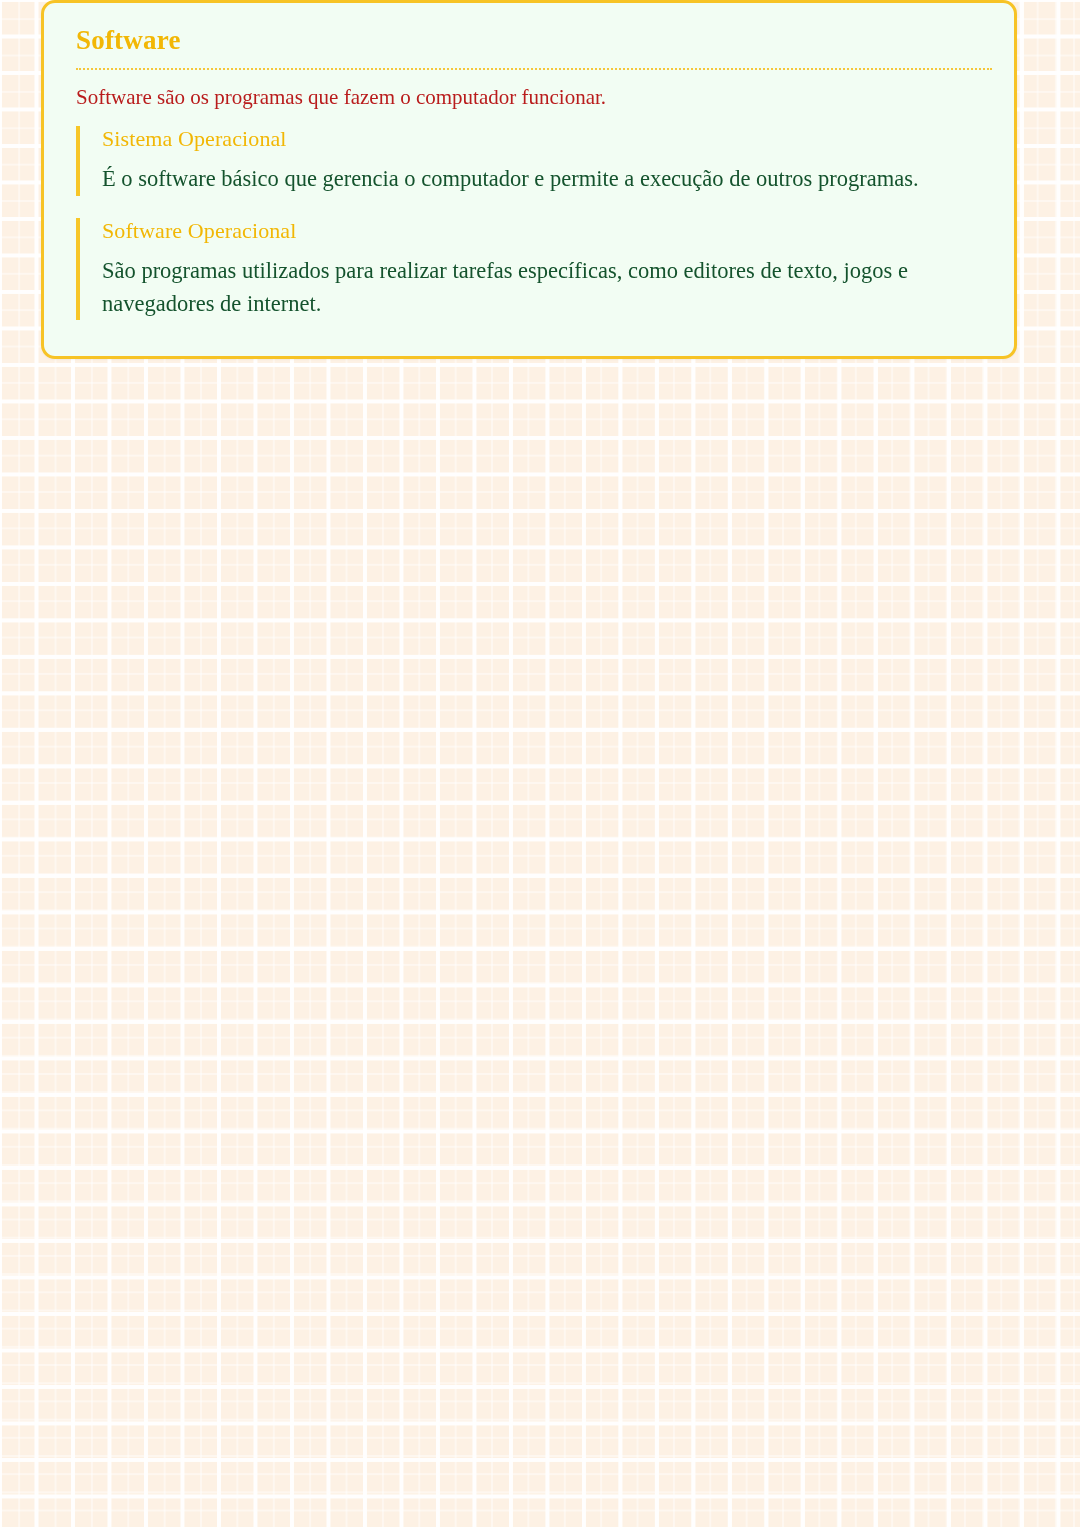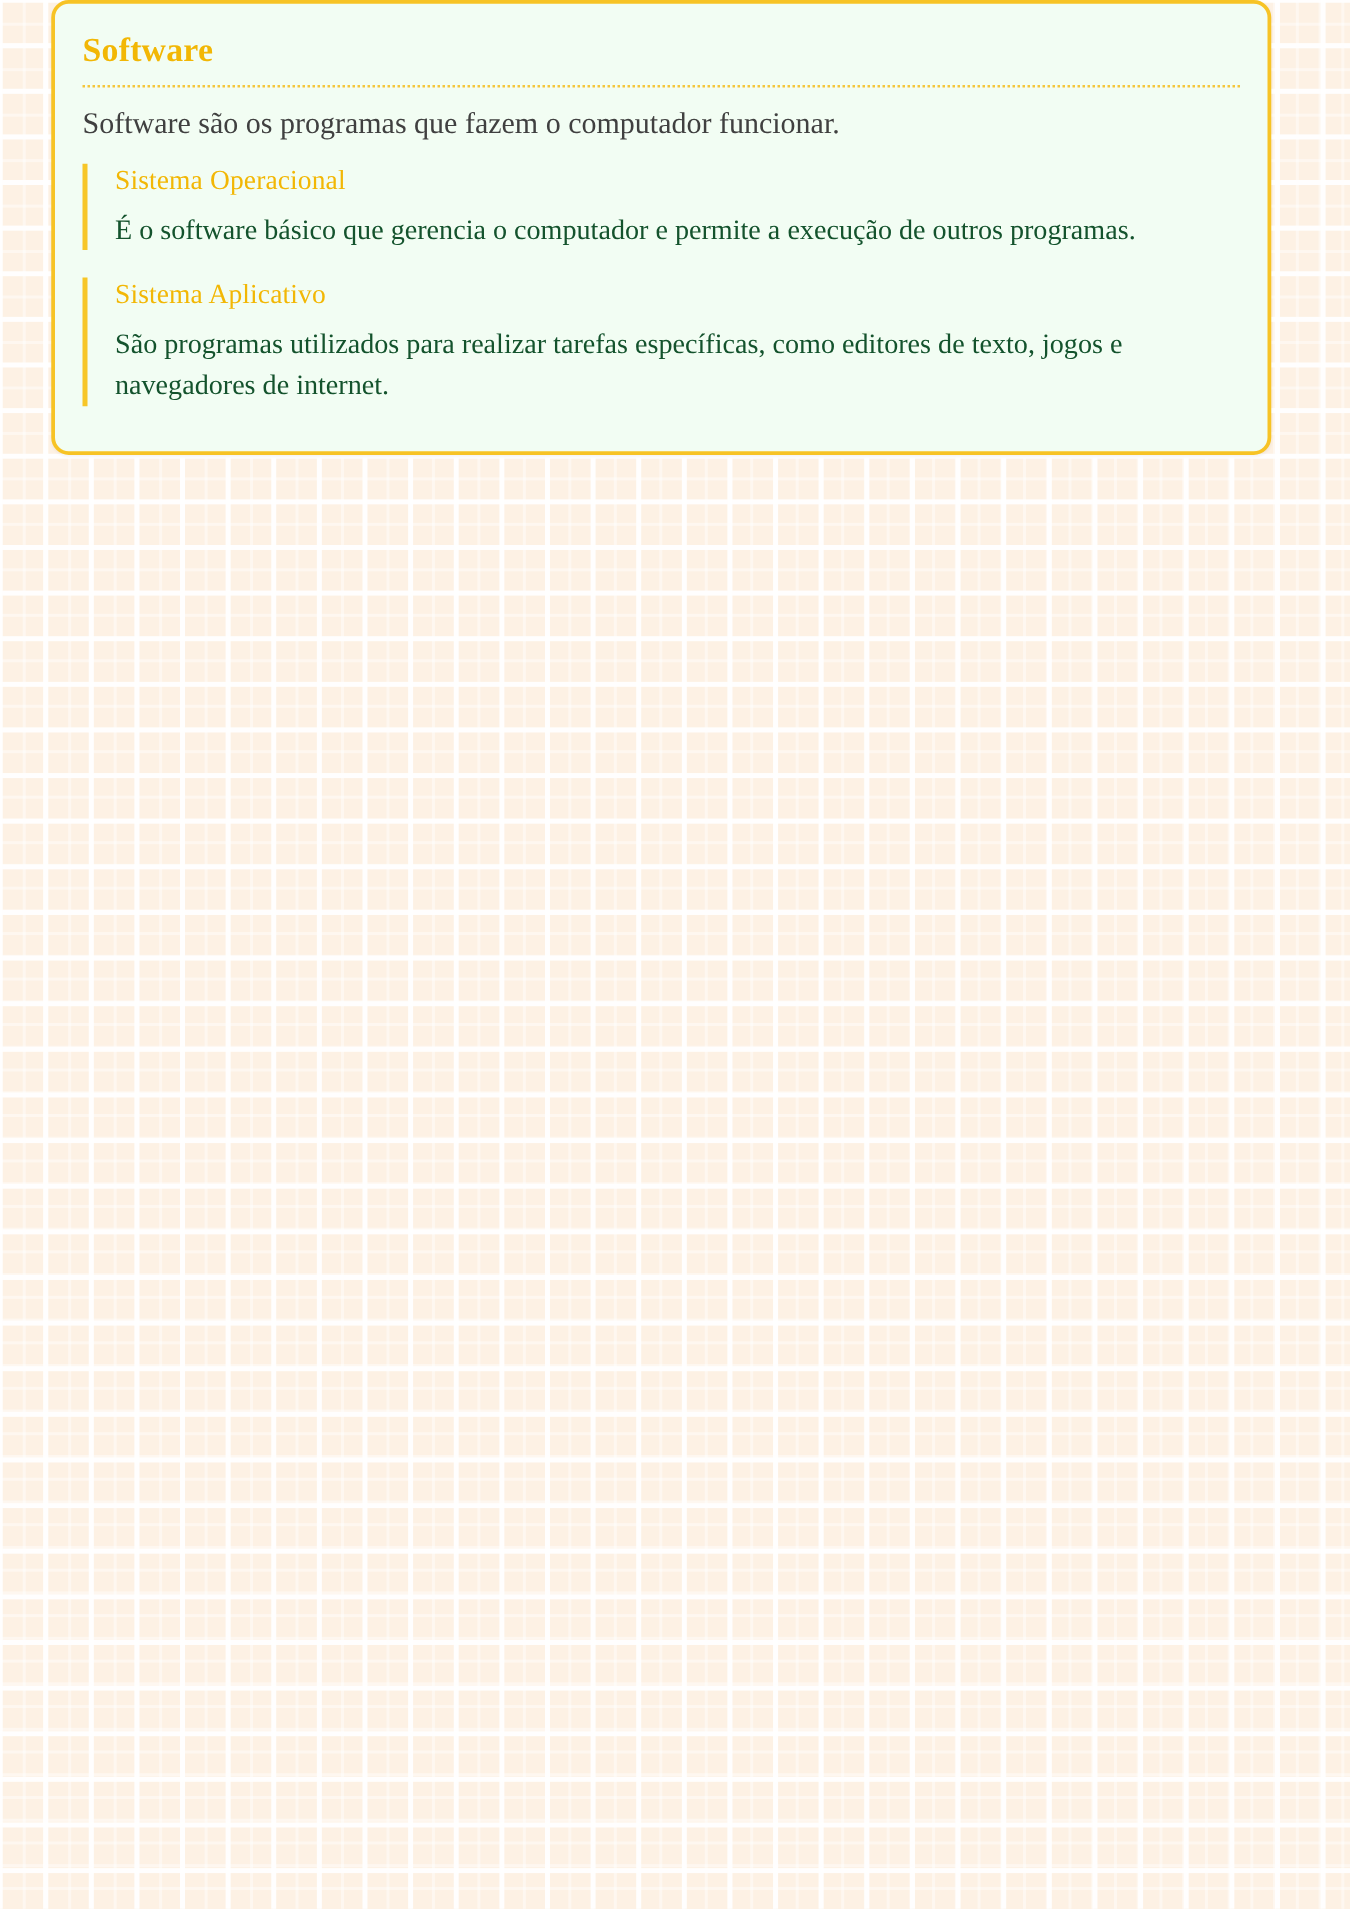--- a/index.html
+++ b/index.html
@@ -47,37 +47,37 @@
   
   .callout {
     position: absolute;
     left: 41px;
     top: 0px;
     width: 976px;
     box-sizing: border-box;
     background: #f2fdf3;
     border: 3px solid #f7c325;
     border-radius: 14px;
-    padding: 22px 22px 26px 22px;
+    padding: 22px 22px 26px 32px;
     box-shadow: 0 1px 2px rgba(0,0,0,0.04);
   }
 
   .callout-title {
     color: #f2b705;
     font-size: 27px;
     font-weight: bold;
     letter-spacing: 0.2px;
     margin: 0 0 12px 0;
     padding: 0 0 12px 0;
     border-bottom: 2px dotted #f5c63a;
   }
 
   .callout-intro {
-    color: #404040;
-    font-size: 24px;
+    color: #b91c1c;
+    font-size: 21px;
     line-height: 1.45;
     margin: 6px 0 14px 0;
   }
 
   .subsection {
     border-left: 4px solid #f7c627;
     padding-left: 22px;
     margin: 0 0 10px 0;
   }
 
@@ -113,19 +113,19 @@
     <h2 class="callout-title">Software</h2>
 
     <p class="callout-intro">Software são os programas que fazem o computador funcionar.</p>
 
     <div class="subsection">
       <h3 class="subsection-title">Sistema Operacional</h3>
       <p class="subsection-text">É o software básico que gerencia o computador e permite a execução de outros programas.</p>
     </div>
 
     <div class="subsection">
-      <h3 class="subsection-title">Sistema Aplicativo</h3>
+      <h3 class="subsection-title">Software Operacional</h3>
       <p class="subsection-text">São programas utilizados para realizar tarefas específicas, como editores de texto, jogos e navegadores de internet.</p>
     </div>
 
   </section>
 
 </div>
 
 </body></html>

